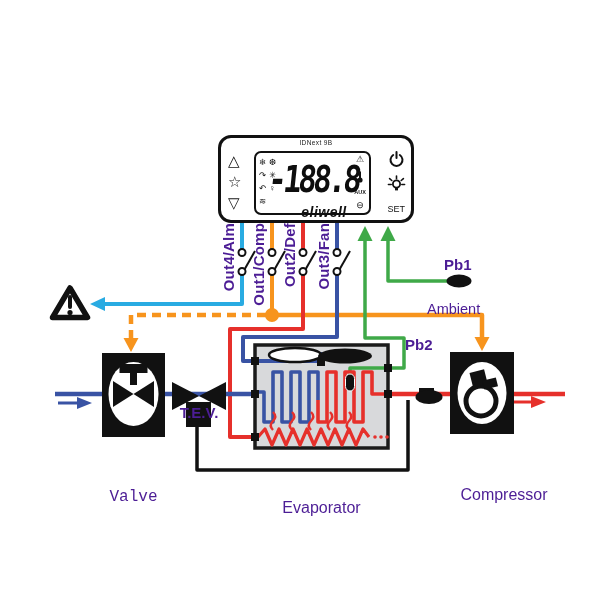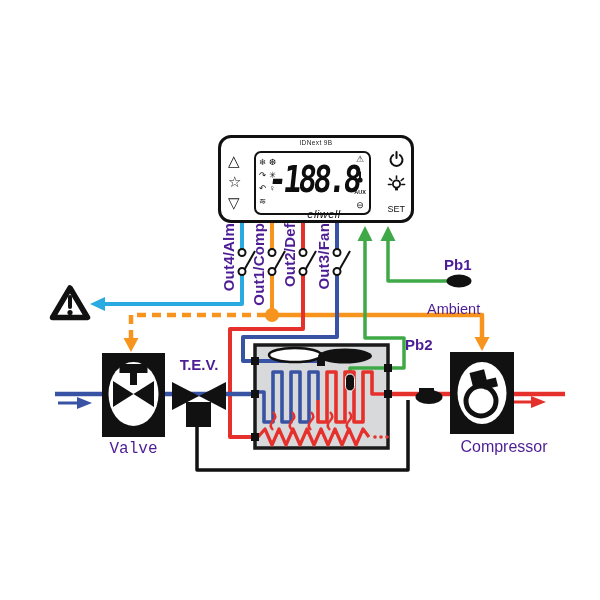--- a/index.html
+++ b/index.html
@@ -2,21 +2,21 @@
 <html><head>
 <meta charset="utf-8">
 <style>
   html,body{margin:0;padding:0;background:#ffffff;}
   #stage{position:relative;width:600px;height:600px;background:#fff;overflow:hidden;
          font-family:"Liberation Sans",sans-serif;color:#111;}
   #diagram-svg{position:absolute;left:0;top:0;}
   .lbl{position:absolute;color:#4c1d95;}
   .out-label{writing-mode:vertical-rl;transform:rotate(180deg);
              font-weight:bold;font-size:15px;letter-spacing:.2px;white-space:nowrap;}
-  .comp-label{font-size:16px;text-align:center;}
+  .comp-label{font-size:16px;text-align:center;margin-top:48px;}
   .bold-lbl{font-weight:bold;font-size:15px;}
   .amb-lbl{font-size:14.5px;}
   
   #controller{position:absolute;left:218px;top:135px;width:196px;height:88px;
               box-sizing:border-box;background:#fff;border:3px solid #111;border-radius:13px;}
   #ctrl-model{position:absolute;top:1px;left:0;right:0;text-align:center;
               font-size:6.5px;letter-spacing:.4px;color:#222;}
   .btn-col-glyph{position:absolute;font-size:15px;line-height:15px;color:#111;}
   #display{position:absolute;left:33px;top:13px;width:117px;height:64px;box-sizing:border-box;
            border:2.5px solid #111;border-radius:7px;background:#fff;}
@@ -26,21 +26,21 @@
              letter-spacing:-4px;transform:skewX(-6deg) scaleX(0.82);color:#0d0d0d;white-space:nowrap;}
   #disp-left{position:absolute;left:3px;top:3px;display:grid;
              grid-template-columns:10px 10px;grid-auto-rows:13px;
              font-size:8.5px;line-height:13px;color:#111;}
   #disp-right{position:absolute;right:2px;top:2px;bottom:3px;width:14px;
               display:flex;flex-direction:column;align-items:center;justify-content:space-between;}
   #disp-right .mini{font-size:9px;line-height:9px;}
   #aux-lbl{font-size:5.5px;font-weight:bold;}
   #set-lbl{position:absolute;right:6px;bottom:6px;font-size:9px;font-weight:normal;}
   #brand-lbl{position:absolute;bottom:0px;left:16px;right:0;text-align:center;
-             font-size:11px;font-weight:normal;font-style:italic;letter-spacing:.5px;}
+             font-size:14px;font-weight:bold;font-style:italic;letter-spacing:.5px;}
   .ctrl-svg{position:absolute;}
 </style>
 </head>
 <body>
 
 <div id="stage">
 
   <svg id="diagram-svg" width="600" height="600" viewBox="0 0 600 600">
 
     <rect x="255" y="345" width="133" height="103" fill="#D8D9DB" stroke="#1A1A1A" stroke-width="3.5"></rect>
@@ -158,20 +158,21 @@
   <div class="lbl out-label" style="left:250px;top:223px;">Out1/Comp</div>
   <div class="lbl out-label" style="left:281px;top:223px;">Out2/Def</div>
   <div class="lbl out-label" style="left:315px;top:223px;">Out3/Fan</div>
 
   <div class="lbl bold-lbl" style="left:444px;top:256px;">Pb1</div>
   <div class="lbl amb-lbl" style="left:427px;top:301px;">Ambient</div>
   <div class="lbl bold-lbl" style="left:405px;top:336px;">Pb2</div>
 
   <div class="lbl comp-label" style="left:102px;top:440px;width:63px;font-family:Liberation Mono, monospace;">Valve</div>
   <div class="lbl comp-label" style="left:164px;top:356px;width:70px;font-weight:bold;font-size:15px;">T.E.V.</div>
+  <div class="lbl comp-label" style="left:255px;top:451px;width:133px;">Evaporator</div>
   <div class="lbl comp-label" style="left:459px;top:438px;width:90px;">Compressor</div>
 
   <div id="controller">
     <div id="ctrl-model">IDNext 9B</div>
 
     <div class="btn-col-glyph" style="left:7px;top:15px;">△</div>
     <div class="btn-col-glyph" style="left:7px;top:36px;">☆</div>
     <div class="btn-col-glyph" style="left:7px;top:57px;">▽</div>
 
     <div id="display">

